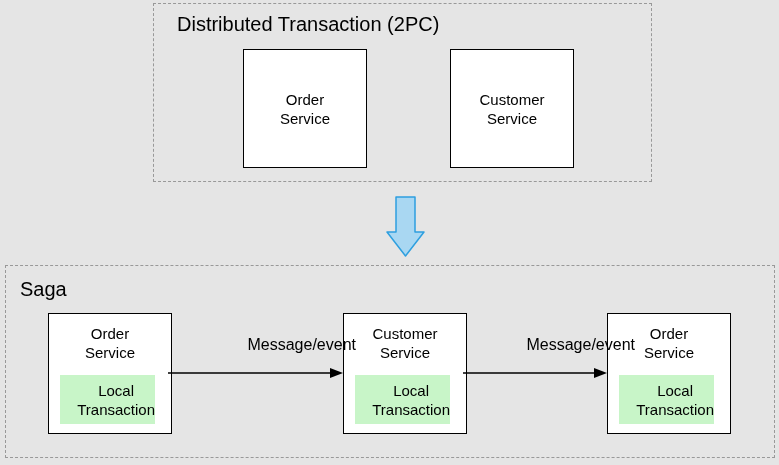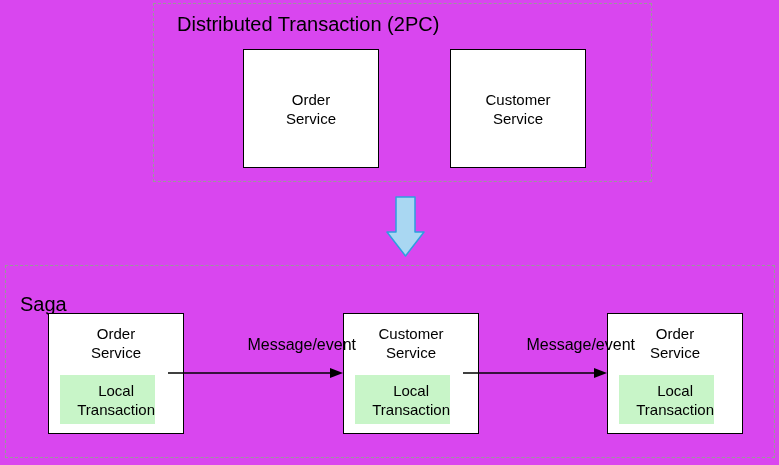--- a/index.html
+++ b/index.html
@@ -10,44 +10,44 @@
     --box-border: #000000;
     --connector: #000000;
     --text: #000000;
   }
   * { box-sizing: border-box; }
   html, body { margin: 0; padding: 0; background: #ffffff; }
   .canvas {
     position: relative;
     width: 779px;
     height: 465px;
-    background: #d946ef;
+    background: #e5e5e5;
     font-family: "Liberation Sans", sans-serif;
     color: var(--text);
     overflow: hidden;
   }
   .dashed-container {
     position: absolute;
     border: 1px dashed var(--dashed-border);
     background: transparent;
   }
   .container-2pc { left: 153px; top: 3px;   width: 499px; height: 179px; }
   .container-saga { left: 5px;  top: 265px; width: 770px; height: 193px; }
   .section-title {
     position: absolute;
     font-size: 20px;
     line-height: 24px;
     color: var(--text);
     white-space: nowrap;
   }
   .title-2pc  { left: 23px; top: 8px; }
-  .title-saga { left: 14px; top: 26px; }
+  .title-saga { left: 14px; top: 11px; }
   .service-box {
     position: absolute;
-    width: 136px;
+    width: 124px;
     border: 1.5px solid var(--box-border);
     background: #ffffff;
   }
   .top-box {
     height: 119px;
     top: 45px;
     display: flex;
     align-items: center;
     justify-content: center;
   }

